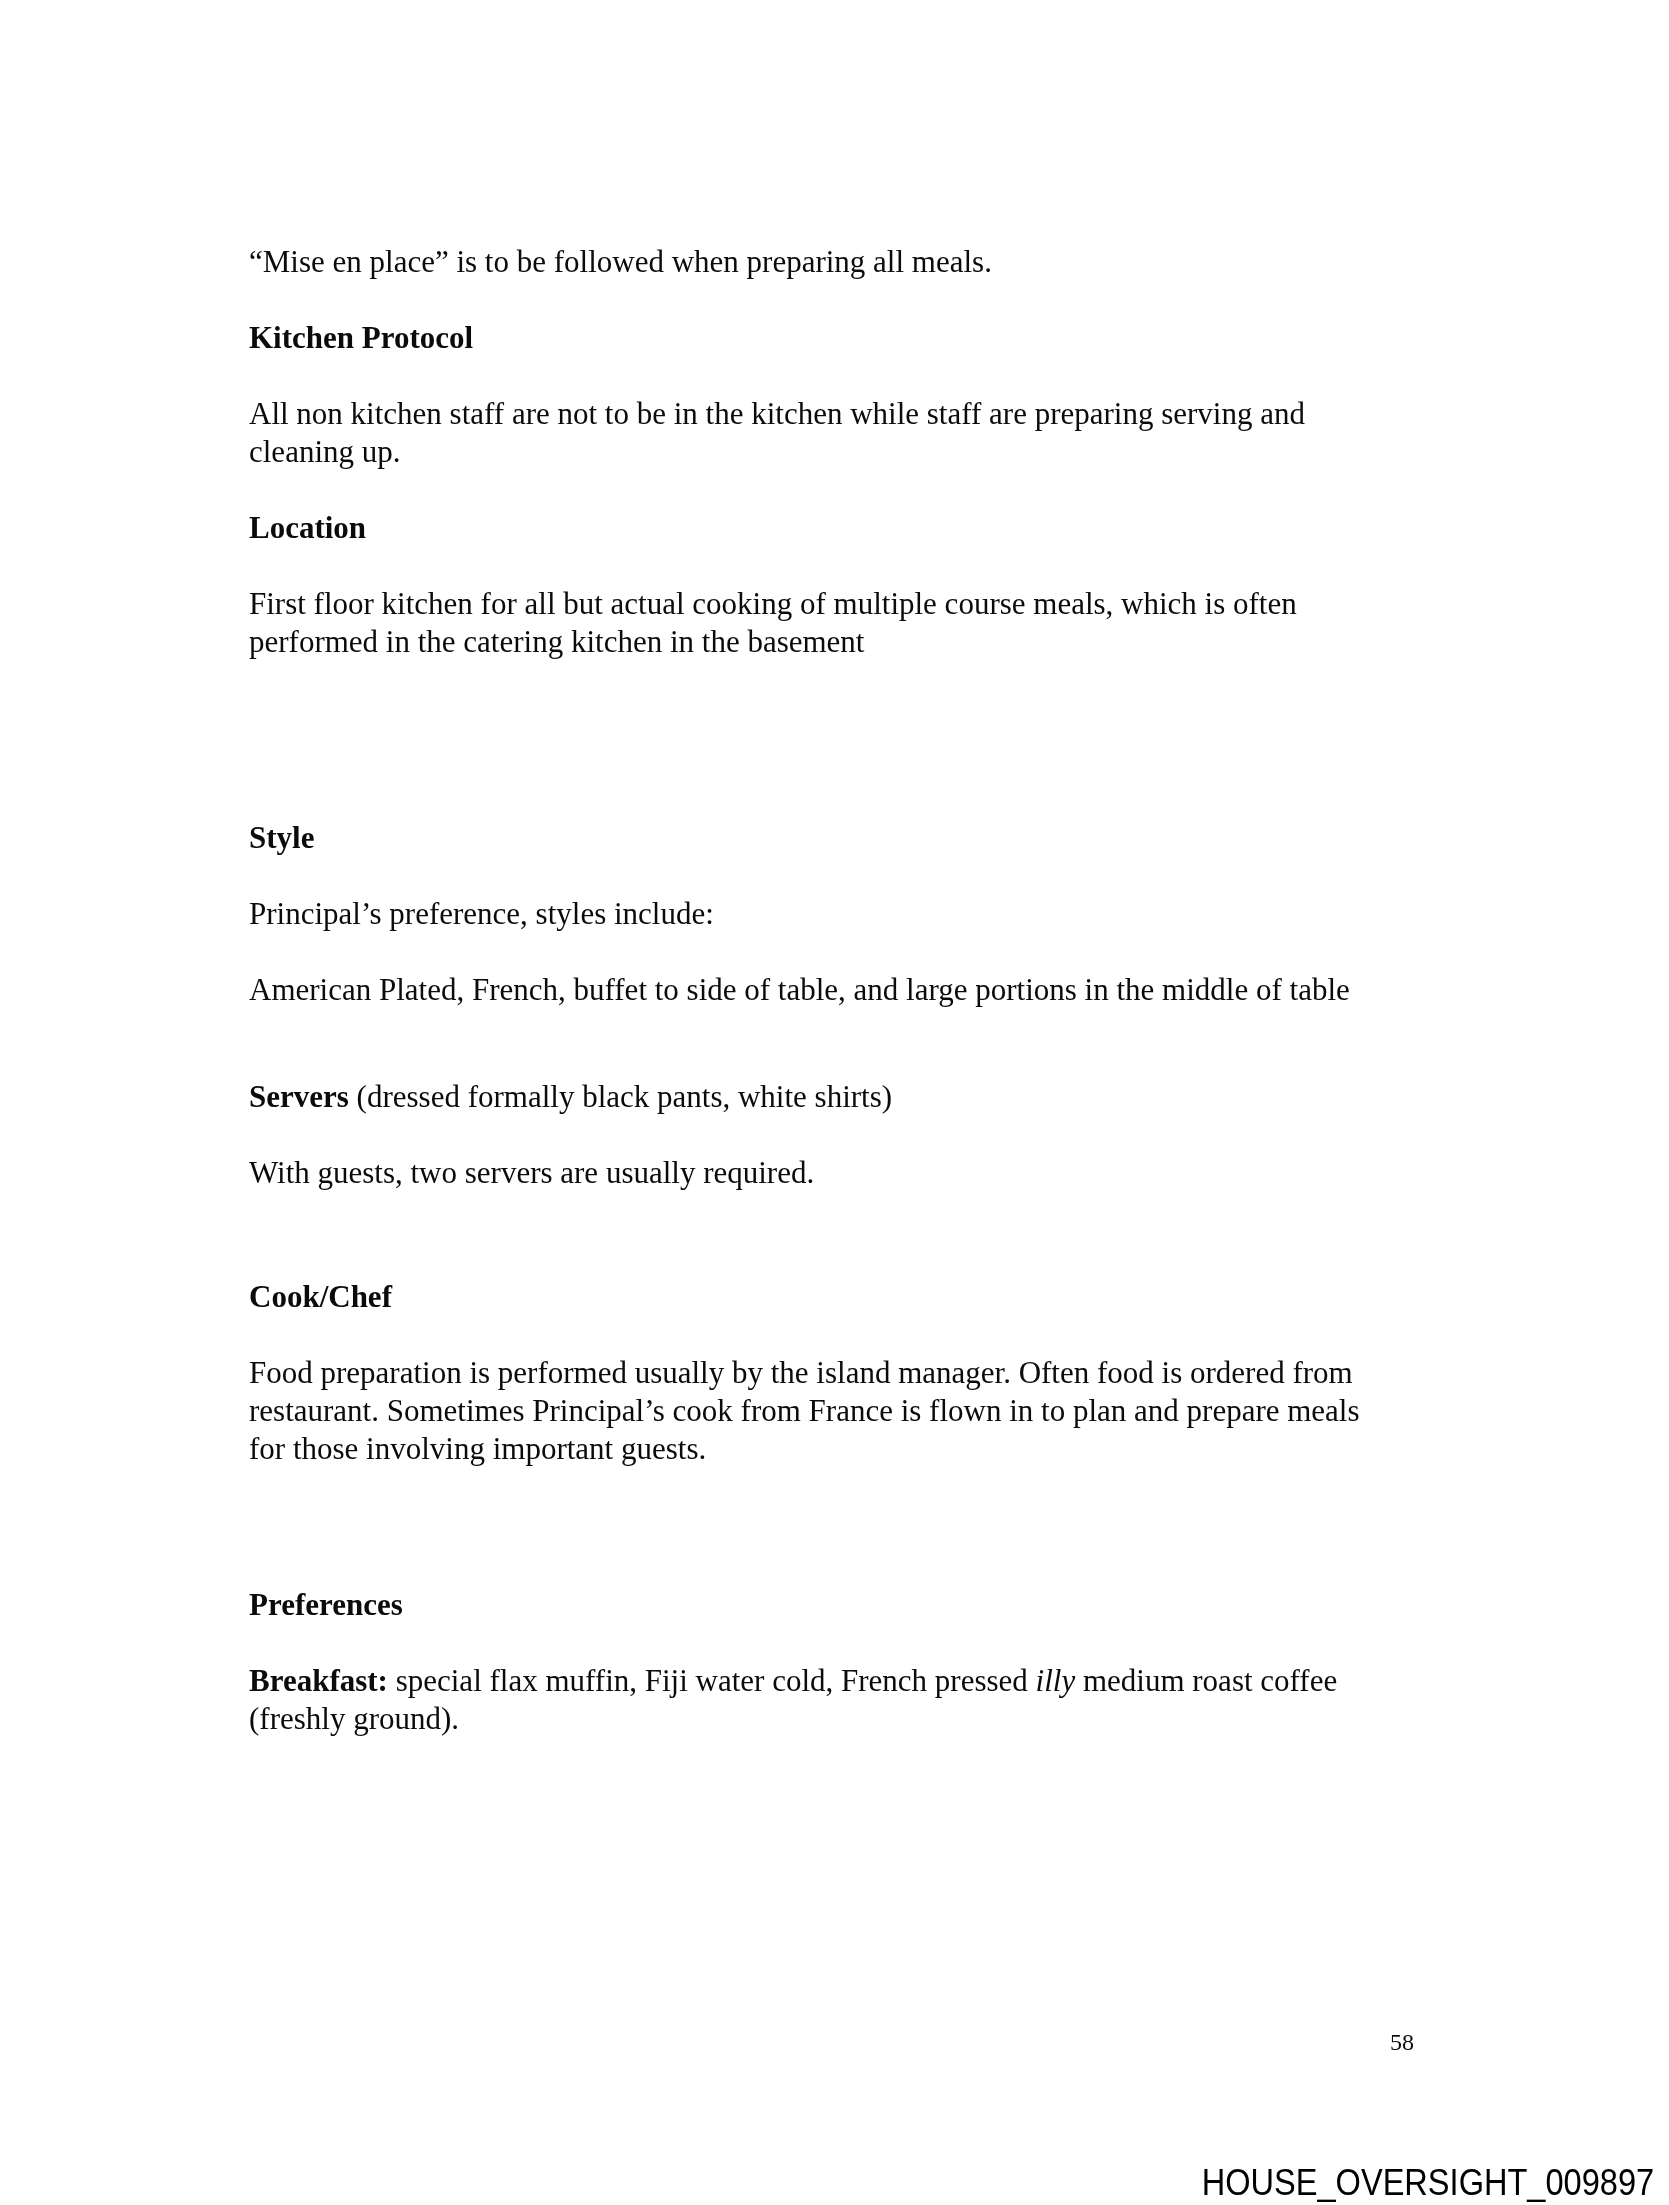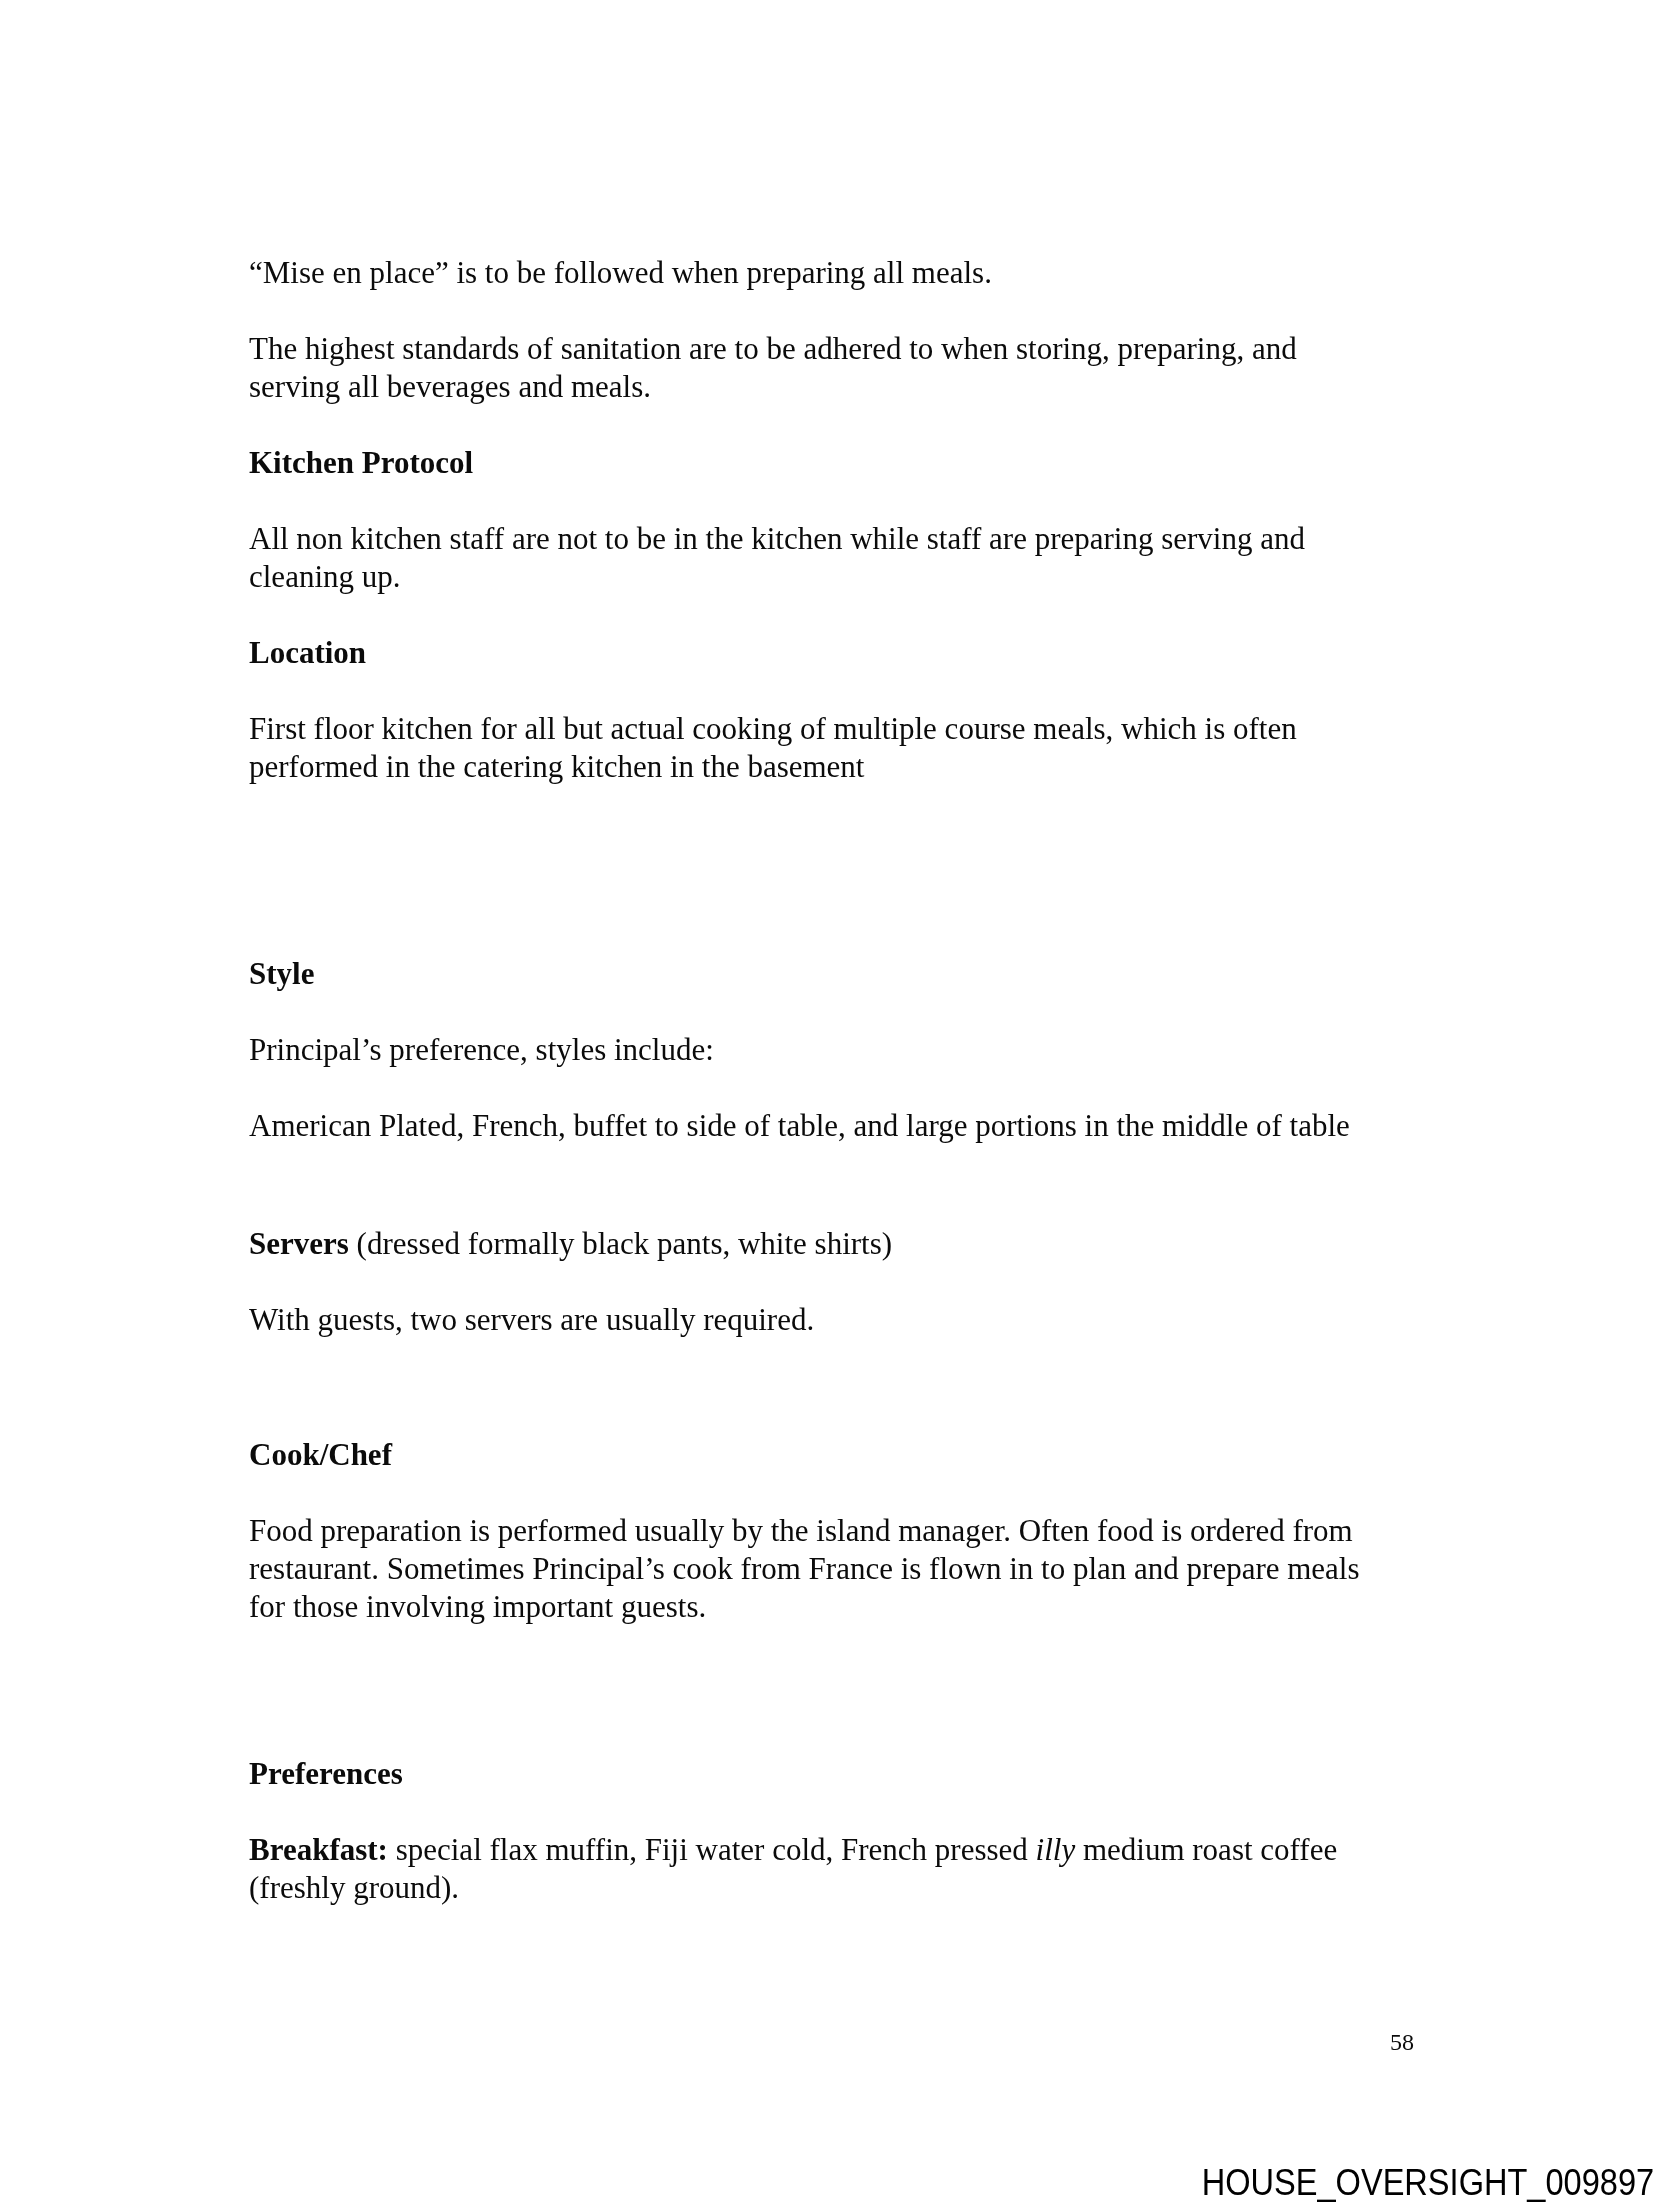--- a/index.html
+++ b/index.html
@@ -14,21 +14,21 @@
   }
   .content {
     position: absolute;
     left: 249px;
     top: 0;
     width: 1244px;
     padding-top: 238px;
     font-size: 31px;
     line-height: 38px;
   }
-  .content p { margin: 16px 0 38px 0; }
+  .content p { margin: 5px 0 38px 0; }
   .ml { white-space: pre-line; }
   .heading { font-weight: 700; }
   .b { font-weight: 700; }
   .it { font-style: italic; }
   .sp-style { height: 115px; }
   .sp-servers { height: 26px; }
   .sp-cook { height: 43px; }
   .sp-pref { height: 75px; }
   .page-number {
     position: absolute;
@@ -51,22 +51,20 @@
     transform-origin: 100% 100%;
     white-space: nowrap;
   }
 </style>
 </head>
 <body>
 
 <div class="page">
   <div class="content">
     <p>“Mise en place” is to be followed when preparing all meals.</p>
-    <p class="ml">The highest standards of sanitation are to be adhered to when storing, preparing, and
-serving all beverages and meals.</p>
     <p class="heading">Kitchen Protocol</p>
     <p class="ml">All non kitchen staff are not to be in the kitchen while staff are preparing serving and
 cleaning up.</p>
     <p class="heading">Location</p>
     <p class="ml">First floor kitchen for all but actual cooking of multiple course meals, which is often
 performed in the catering kitchen in the basement</p>
     <div class="sp-style"></div>
     <p class="heading">Style</p>
     <p>Principal’s preference, styles include:</p>
     <p>American Plated, French, buffet to side of table, and large portions in the middle of table</p>

